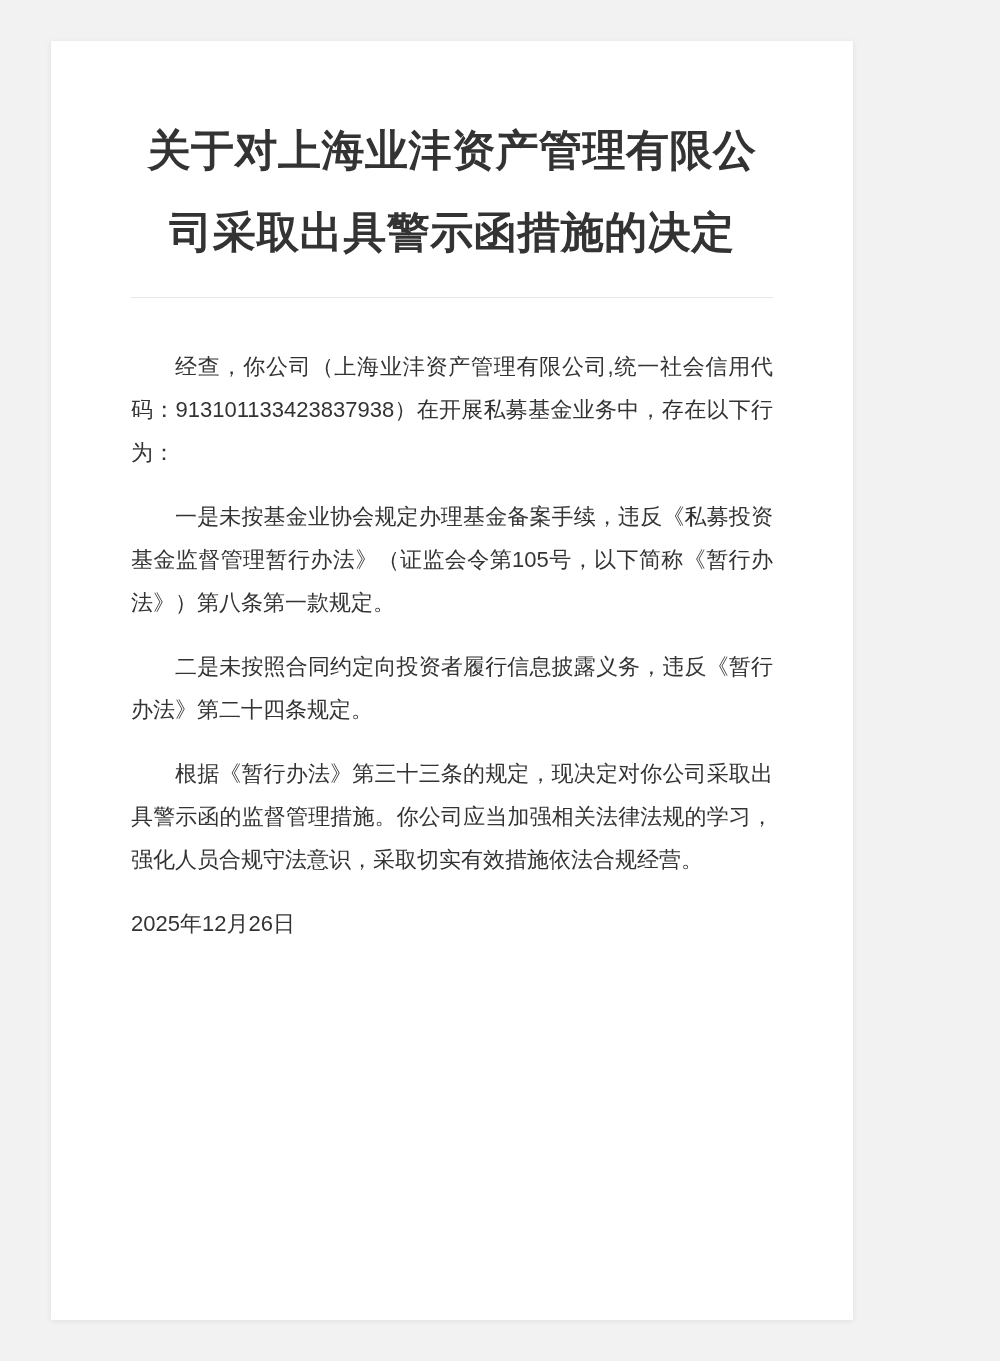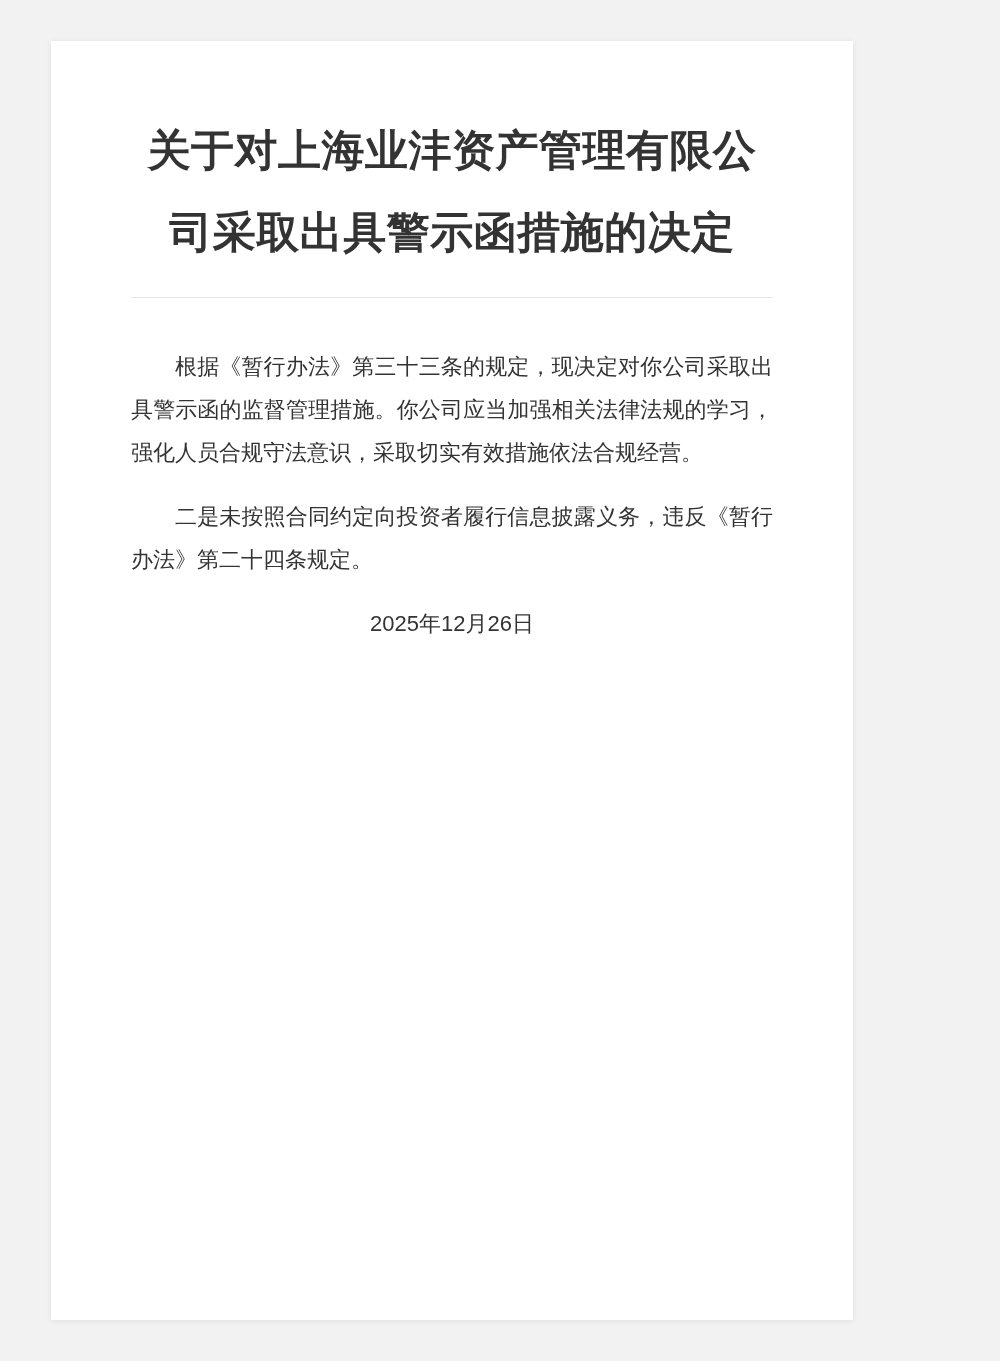--- a/index.html
+++ b/index.html
@@ -48,30 +48,32 @@
   .para.salutation { margin-bottom: 20px; }
   .signature {
     margin-top: 40px;
     text-align: right;
     font-size: 22px;
     line-height: 43px;
     color: #333333;
   }
   .date {
     margin-top: 20px;
-    text-align: center;
+    text-align: left;
     font-size: 22px;
     line-height: 43px;
     color: #333333;
   }
 </style>
 </head>
 <body>
 
 <div class="card">
   <h1 class="title">关于对上海业沣资产管理有限公司采取出具警示函措施的决定</h1>
   <div class="divider"></div>
   <div class="content">
+    <p class="para">经查，你公司（上海业沣资产管理有限公司,统一社会信用代码：913101133423837938）在开展私募基金业务中，存在以下行为：</p>
+    <p class="para">一是未按基金业协会规定办理基金备案手续，违反《私募投资基金监督管理暂行办法》（证监会令第105号，以下简称《暂行办法》）第八条第一款规定。</p>
+    <p class="para">二是未按照合同约定向投资者履行信息披露义务，违反《暂行办法》第二十四条规定。</p>
     <p class="para">根据《暂行办法》第三十三条的规定，现决定对你公司采取出具警示函的监督管理措施。你公司应当加强相关法律法规的学习，强化人员合规守法意识，采取切实有效措施依法合规经营。</p>
-    <p class="para">二是未按照合同约定向投资者履行信息披露义务，违反《暂行办法》第二十四条规定。</p>
   </div>
   <div class="date">2025年12月26日</div>
 </div>
 
 </body></html>

